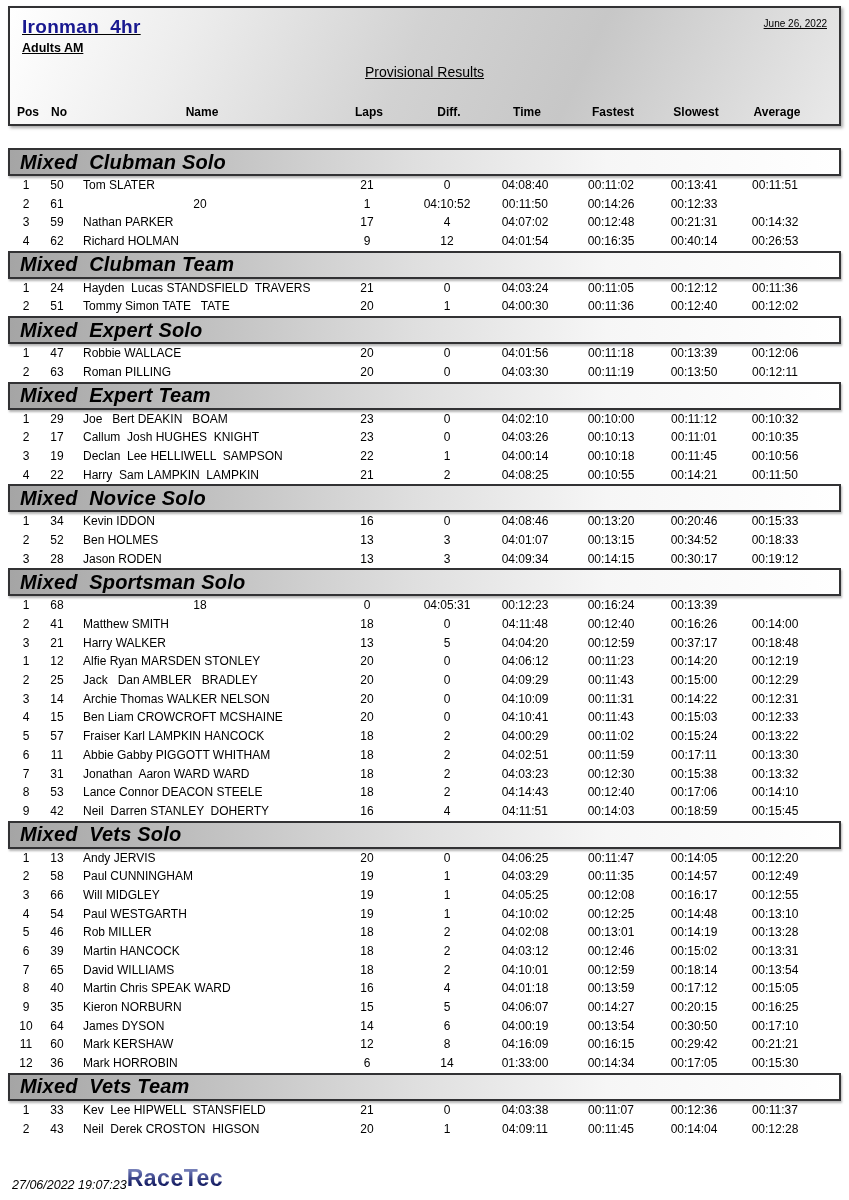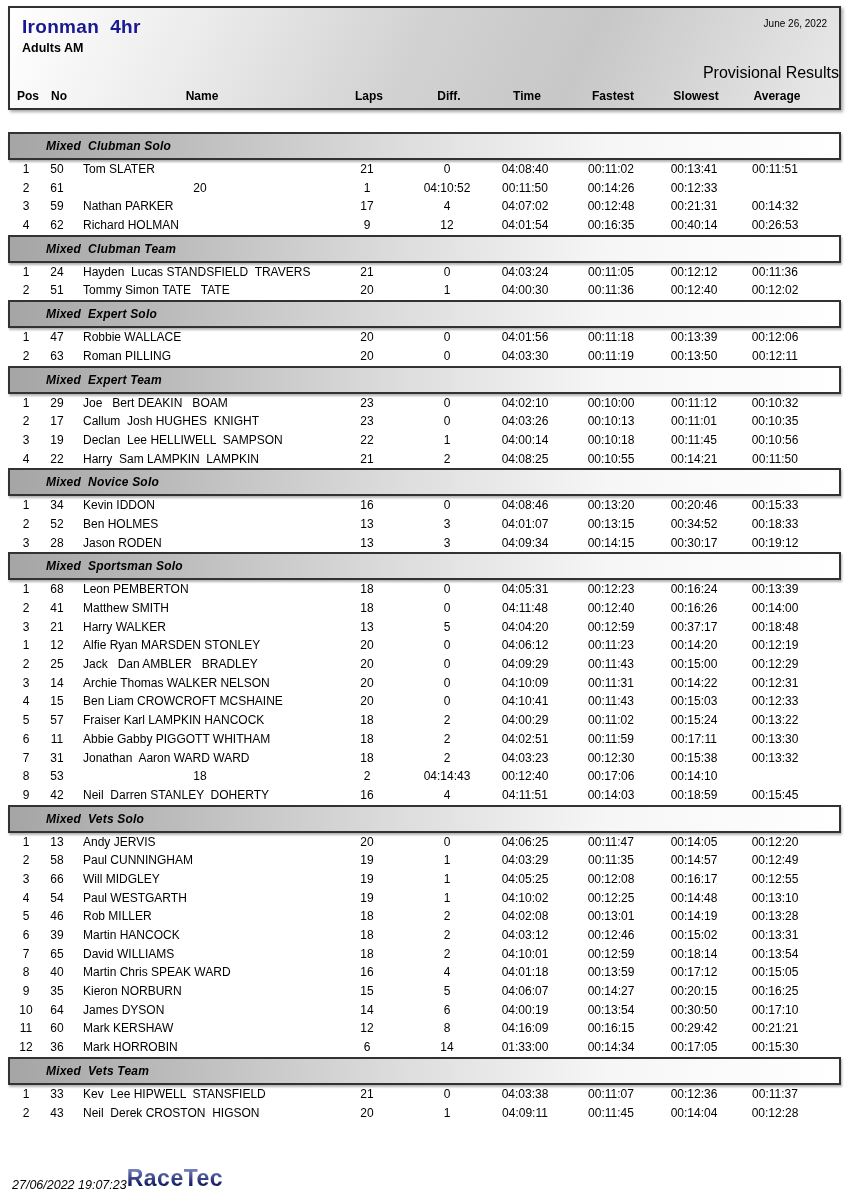--- a/index.html
+++ b/index.html
@@ -12,46 +12,47 @@
   html,body{margin:0;padding:0;}
   body{
     width:849px;height:1200px;background:#ffffff;color:#000;
     font-family:"Liberation Sans", sans-serif;
     -webkit-font-smoothing:antialiased;
   }
   .page{position:relative;width:849px;height:1200px;padding:6px 8px 0 8px;}
 
   
   .header-box{
-    position:relative;height:104px;border:2px solid var(--border-dark);
+    position:relative;height:120px;border:2px solid var(--border-dark);
     background:linear-gradient(115deg,#ffffff 0%,#ececec 22%,#d2d2d2 48%,#c7c7c7 68%,#e9e9e9 100%);
     box-shadow:2px 2px 3px #a9a9a9;
+    text-decoration:underline;
   }
   .title-row{display:flex;justify-content:space-between;align-items:flex-start;padding:8px 12px 0 12px;}
   .event-title{font-size:19px;font-weight:bold;color:var(--navy);white-space:pre;letter-spacing:.3px;}
   .event-date{font-size:10px;padding-top:2px;}
   .subtitle{font-size:12.5px;font-weight:bold;padding:3px 12px 0 12px;}
-  .results-label{text-align:right;font-size:16px;margin-top:9px;}
+  .results-label{text-align:center;font-size:14px;margin-top:9px;}
   .grid{
     display:grid;
     grid-template-columns:36px 26px 260px 74px 86px 70px 102px 64px 98px;
   }
   .col-headers{position:absolute;left:0;right:0;bottom:5px;font-size:12px;font-weight:bold;}
   .col-headers .c{text-align:center;}
   .col-headers .c.name{text-align:center;}
   .col-headers .c.pos{}
 
   
   #sections{margin-top:22px;}
   .band{
     height:28px;border:2px solid var(--border-dark);
     background:linear-gradient(to right,#a5a5a5 0%,#bcbcbc 20%,#dedede 48%,#f6f6f6 72%,#ffffff 100%);
     box-shadow:1px 2px 2px #b4b4b4;
-    display:flex;align-items:center;padding-left:36px;
-    font-size:12px;font-weight:bold;font-style:italic;white-space:pre;letter-spacing:.2px;
+    display:flex;align-items:center;padding-left:10px;
+    font-size:20px;font-weight:bold;font-style:italic;white-space:pre;letter-spacing:.2px;
   }
   .row{height:18.7px;align-items:center;font-size:12px;}
   .row .c{text-align:center;line-height:18.7px;white-space:pre;overflow:visible;}
   .row .c.name{text-align:left;padding-left:13px;}
 
   
   .footer{
     position:absolute;left:8px;right:8px;bottom:8px;
     display:flex;align-items:flex-end;padding:0 4px;
   }
@@ -254,21 +255,20 @@
     <span class="c diff">3</span>
     <span class="c time">04:09:34</span>
     <span class="c fastest">00:14:15</span>
     <span class="c slowest">00:30:17</span>
     <span class="c average">00:19:12</span>
   </div>
       <div class="band">Mixed  Sportsman Solo</div>
       <div class="row grid">
     <span class="c pos">1</span>
     <span class="c no">68</span>
-    <span class="c name">Leon PEMBERTON</span>
     <span class="c laps">18</span>
     <span class="c diff">0</span>
     <span class="c time">04:05:31</span>
     <span class="c fastest">00:12:23</span>
     <span class="c slowest">00:16:24</span>
     <span class="c average">00:13:39</span>
   </div>
       <div class="row grid">
     <span class="c pos">2</span>
     <span class="c no">41</span>
@@ -364,20 +364,21 @@
     <span class="c laps">18</span>
     <span class="c diff">2</span>
     <span class="c time">04:03:23</span>
     <span class="c fastest">00:12:30</span>
     <span class="c slowest">00:15:38</span>
     <span class="c average">00:13:32</span>
   </div>
       <div class="row grid">
     <span class="c pos">8</span>
     <span class="c no">53</span>
+    <span class="c name">Lance Connor DEACON STEELE</span>
     <span class="c laps">18</span>
     <span class="c diff">2</span>
     <span class="c time">04:14:43</span>
     <span class="c fastest">00:12:40</span>
     <span class="c slowest">00:17:06</span>
     <span class="c average">00:14:10</span>
   </div>
       <div class="row grid">
     <span class="c pos">9</span>
     <span class="c no">42</span>

